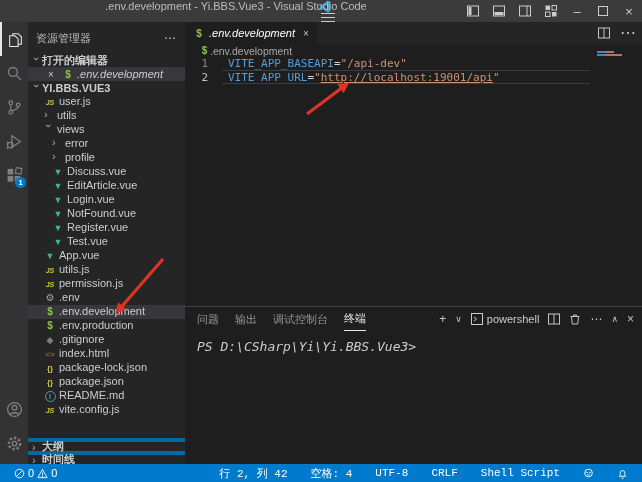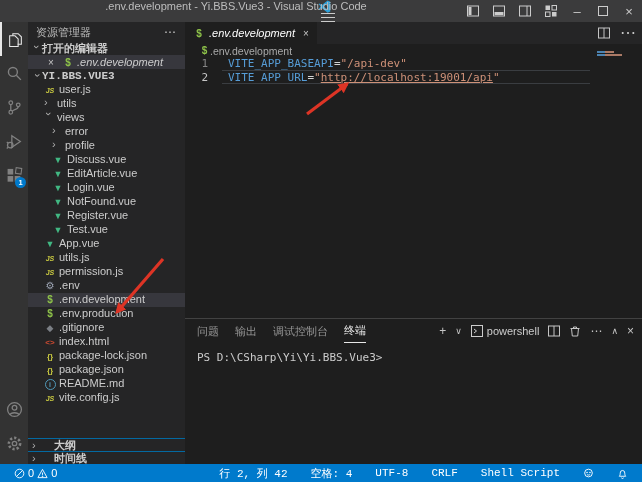--- a/index.html
+++ b/index.html
@@ -25,24 +25,24 @@
   .abtn{position:relative;width:28px;height:34px;display:flex;align-items:center;justify-content:center;color:#818181;cursor:pointer;}
   .abtn svg{width:17px;height:17px;}
   .abtn.active{color:#e7e7e7;border-left:2px solid #e7e7e7;}
   .abtn .badge{position:absolute;right:2px;bottom:4px;min-width:11px;height:11px;border-radius:6px;background:#007acc;
     color:#fff;font-size:7.5px;display:flex;align-items:center;justify-content:center;font-weight:bold;}
   .ab-bottom{margin-top:auto;display:flex;flex-direction:column;align-items:center;margin-bottom:4px;}
 
   
   .sidebar{position:absolute;left:28px;top:22px;width:157px;height:442px;background:#252526;
     color:#cccccc;display:flex;flex-direction:column;font-size:11px;overflow:hidden;}
-  .sb-title{height:20px;display:flex;align-items:center;padding:4px 8px;color:#bbbbbb;flex:none;}
+  .sb-title{height:20px;display:flex;align-items:center;padding:16px 8px;color:#bbbbbb;flex:none;}
   .sb-title .more{margin-left:auto;letter-spacing:1px;color:#cccccc;cursor:pointer;font-size:12px;}
   .sec-head{height:13px;display:flex;align-items:center;font-weight:bold;color:#cccccc;padding-left:4px;flex:none;cursor:pointer;}
-  .sec-head.tall{height:14px;font-family:Liberation Mono, monospace;}
+  .sec-head.tall{height:14px;}
   .chev{display:inline-block;width:10px;color:#b0b0b0;font-weight:normal;font-size:11px;line-height:10px;flex:none;
     transform-origin:45% 55%;}
   .chev::after{content:"›";}
   .chev.open{transform:rotate(90deg);}
   .oe-item{height:14px;display:flex;align-items:center;background:#37373d;padding-left:20px;font-style:italic;cursor:pointer;}
   .oe-item .close-x{width:14px;color:#c5c5c5;font-style:normal;font-size:10px;}
   .tree{flex:none;}
   .r{height:14px;display:flex;align-items:flex-start;cursor:pointer;white-space:nowrap;}
   .r.l1{padding-left:16px;}
   .r.l2{padding-left:24px;}
@@ -53,21 +53,21 @@
   .i-vue::after{content:"▼";font-size:9px;color:#41b883;}
   .i-env::after{content:"$";font-size:10px;font-weight:bold;color:#8dc149;}
   .i-gear::after{content:"⚙";font-size:10px;color:#9da5b4;}
   .i-git::after{content:"◆";font-size:9px;color:#7b7f85;}
   .i-html::after{content:"<>";font-size:8px;font-weight:bold;color:#cc4a31;}
   .i-json::after{content:"{}";font-size:8px;font-weight:bold;color:#cbcb41;}
   .i-md{position:relative;}
   .i-md::after{content:"i";display:inline-block;width:9px;height:9px;line-height:9px;border-radius:50%;
     border:1px solid #519aba;color:#519aba;font-size:7px;font-weight:bold;}
   .sb-spacer{flex:1;}
-  .sb-bottom .sec-head{border-top:1px solid #0369a1;height:13px;gap:12px;}
+  .sb-bottom .sec-head{border-top:4px solid #0369a1;height:13px;}
 
   
   .main{position:absolute;left:185px;top:22px;width:457px;height:442px;background:#1e1e1e;}
   .tabbar{position:absolute;left:0;top:0;right:0;height:22px;background:#252526;display:flex;}
   .tab{height:22px;background:#1e1e1e;display:flex;align-items:center;padding:0 8px;color:#ffffff;
     font-size:11px;font-style:italic;cursor:pointer;}
   .tab .ic{margin-right:4px;}
   .tab .close-x{font-style:normal;margin-left:8px;color:#c5c5c5;font-size:10px;}
   .ed-actions{margin-left:auto;display:flex;align-items:center;color:#c5c5c5;padding-right:6px;gap:10px;}
   .ed-actions svg{width:12px;height:12px;}
@@ -84,30 +84,30 @@
   .tok-pun{color:#d4d4d4;}
   .tok-str{color:#ce9178;}
   .tok-link{color:#ce9178;text-decoration:underline;cursor:pointer;}
   .curline{position:absolute;left:37px;top:12.5px;width:368px;height:14.5px;border-top:1px solid #3a3d41;
     border-bottom:1px solid #3a3d41;pointer-events:none;}
   .minimap{position:absolute;right:0;top:22px;width:47px;height:60px;}
   .mm1{position:absolute;right:28px;top:7px;width:17px;height:2px;background:linear-gradient(90deg,#569cd6 0 45%,#ce9178 45% 100%);opacity:.8;}
   .mm2{position:absolute;right:20px;top:10px;width:25px;height:2px;background:linear-gradient(90deg,#569cd6 0 30%,#ce9178 30% 100%);opacity:.8;}
 
   
-  .panel{position:absolute;left:0;right:0;bottom:0;height:146px;background:#1e1e1e;border-top:1px solid #424242;}
+  .panel{position:absolute;left:0;right:0;bottom:12px;height:146px;background:#1e1e1e;border-top:1px solid #424242;}
   .panel-head{display:flex;align-items:center;height:24px;padding:0 8px 0 12px;}
   .ptab{font-size:11px;color:#969696;margin-right:16px;height:24px;display:flex;align-items:center;cursor:pointer;
     text-transform:uppercase;}
   .ptab.active{color:#e7e7e7;border-bottom:1px solid #e7e7e7;}
   .pan-actions{margin-left:auto;display:flex;align-items:center;color:#c5c5c5;gap:9px;font-size:12px;}
   .pan-actions svg{width:12px;height:12px;display:block;}
   .shellpick{display:flex;align-items:center;gap:4px;font-size:11px;color:#cccccc;cursor:pointer;}
   .glyph{cursor:pointer;line-height:12px;}
-  .term{padding:8px 0 0 12px;font-family:"DejaVu Sans Mono","Liberation Mono",monospace;font-size:11px;color:#cccccc;}
+  .term{padding:8px 0 0 12px;font-family:"DejaVu Sans Mono","Liberation Mono",monospace;font-size:13px;color:#cccccc;font-style:italic;}
 
   
   .statusbar{position:absolute;left:0;top:464px;width:642px;height:18px;background:#007acc;color:#ffffff;
     display:flex;align-items:center;font-size:11px;padding:0 10px;gap:4px;}
   .sseg{display:flex;align-items:center;gap:3px;cursor:pointer;padding:0 4px;height:18px;}
   .sseg svg{width:11px;height:11px;}
   .s-right{margin-left:auto;display:flex;align-items:flex-end;gap:15px;font-family:Liberation Mono, monospace;}
 
   
   .arrows{position:absolute;left:0;top:0;width:642px;height:482px;pointer-events:none;}

